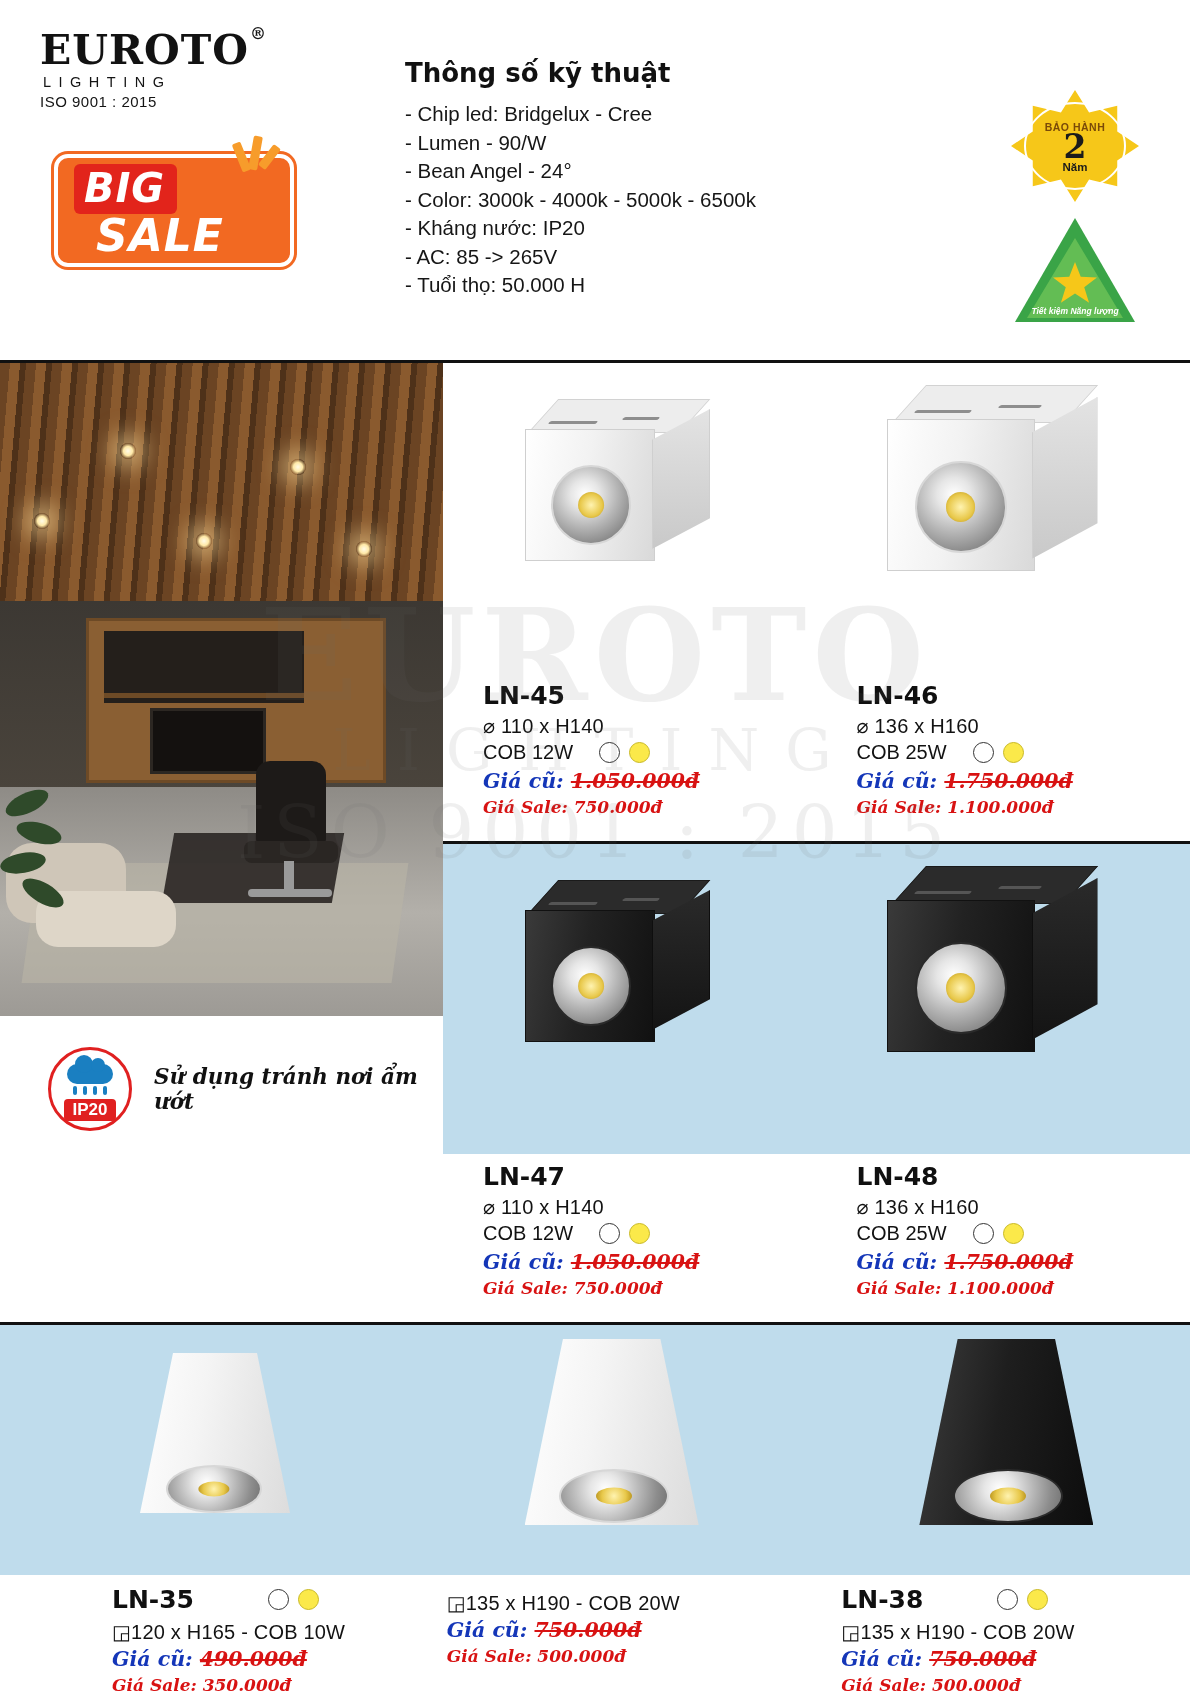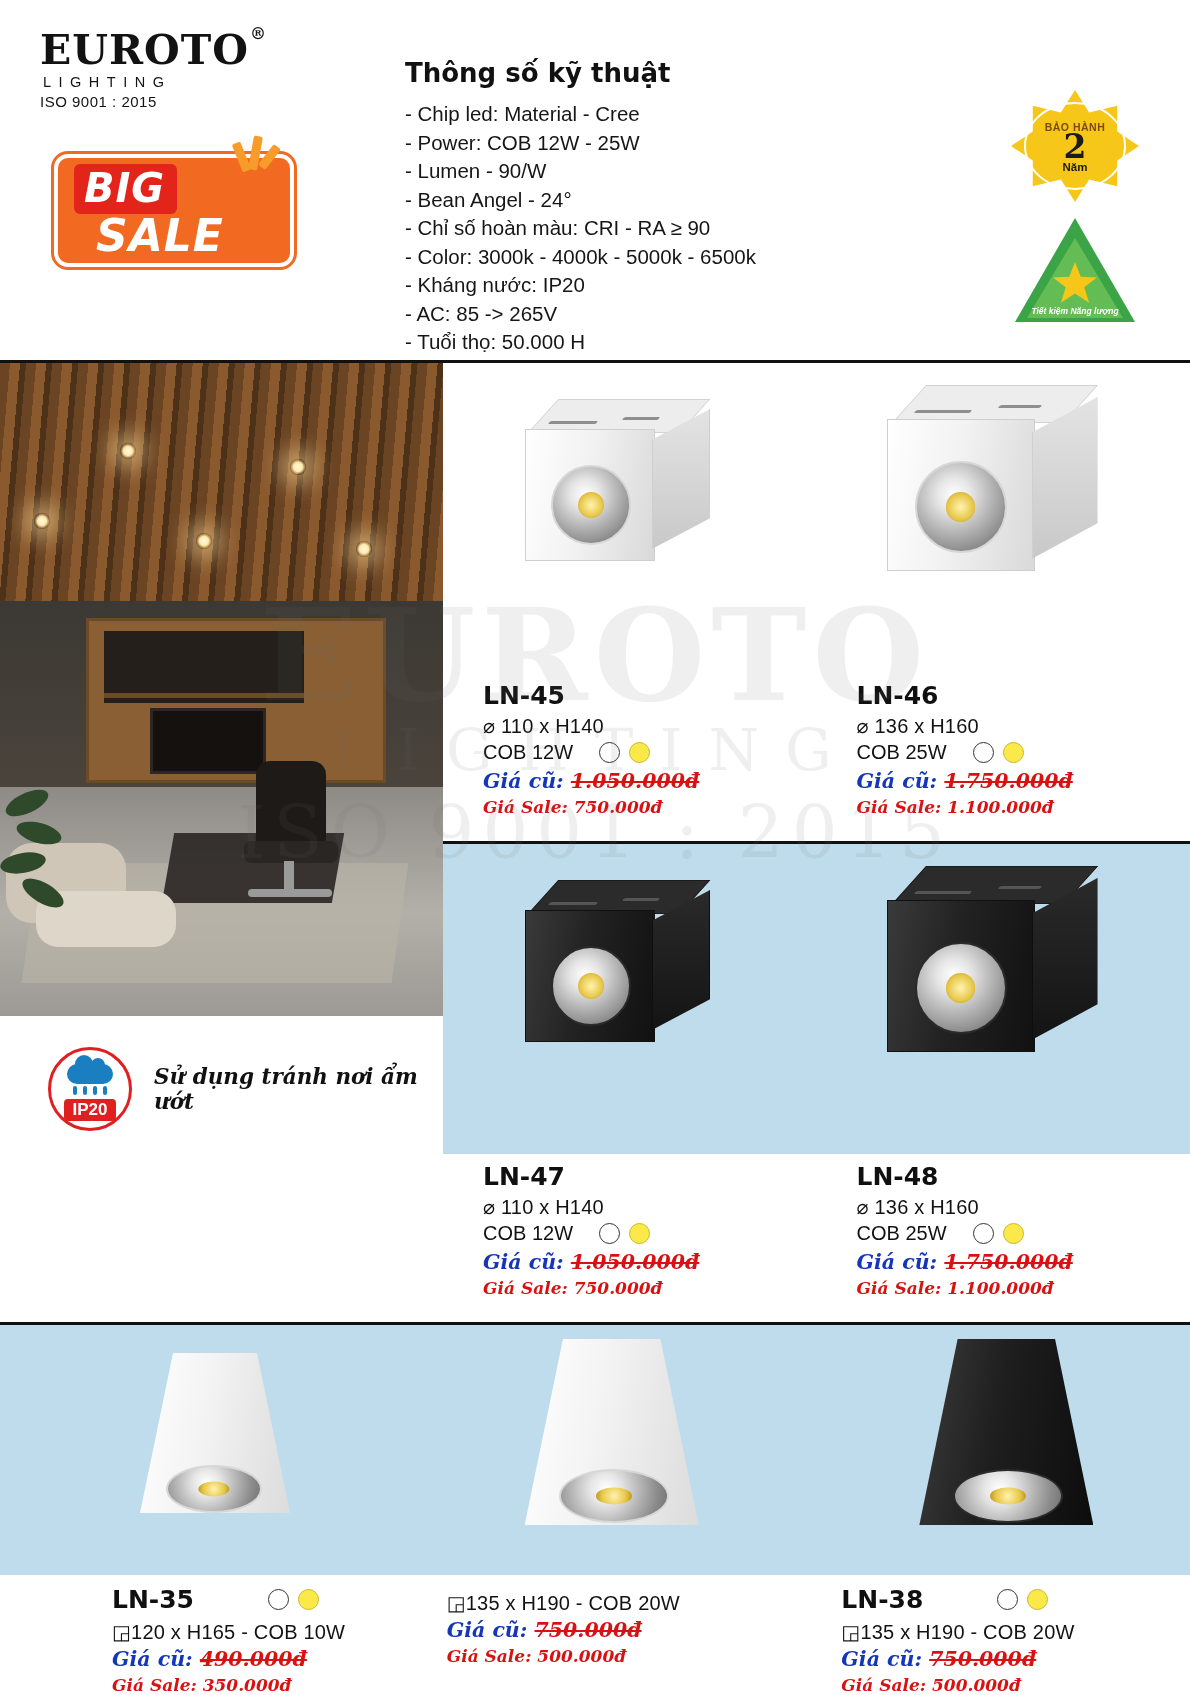--- a/index.html
+++ b/index.html
@@ -526,25 +526,23 @@
             <i></i>
             <i></i>
             <i></i>
           </div>
       </div>
     </div>
 
     <div class="specs-col">
       <div class="specs-title">Thông số kỹ thuật</div>
       <ul class="specs-list">
-        <li>- Chip led: Material - Cree</li>
-        <li>- Power: COB 12W - 25W</li>
+        <li>- Chip led: Bridgelux - Cree</li>
         <li>- Lumen - 90/W</li>
         <li>- Bean Angel - 24°</li>
-        <li>- Chỉ số hoàn màu: CRI - RA ≥ 90</li>
         <li>- Color: 3000k - 4000k - 5000k - 6500k</li>
         <li>- Kháng nước: IP20</li>
         <li>- AC: 85 -&gt; 265V</li>
         <li>- Tuổi thọ: 50.000 H</li>
       </ul>
     </div>
 
     <div class="badges-col">
       <div class="warranty">
         <div class="star"></div>

